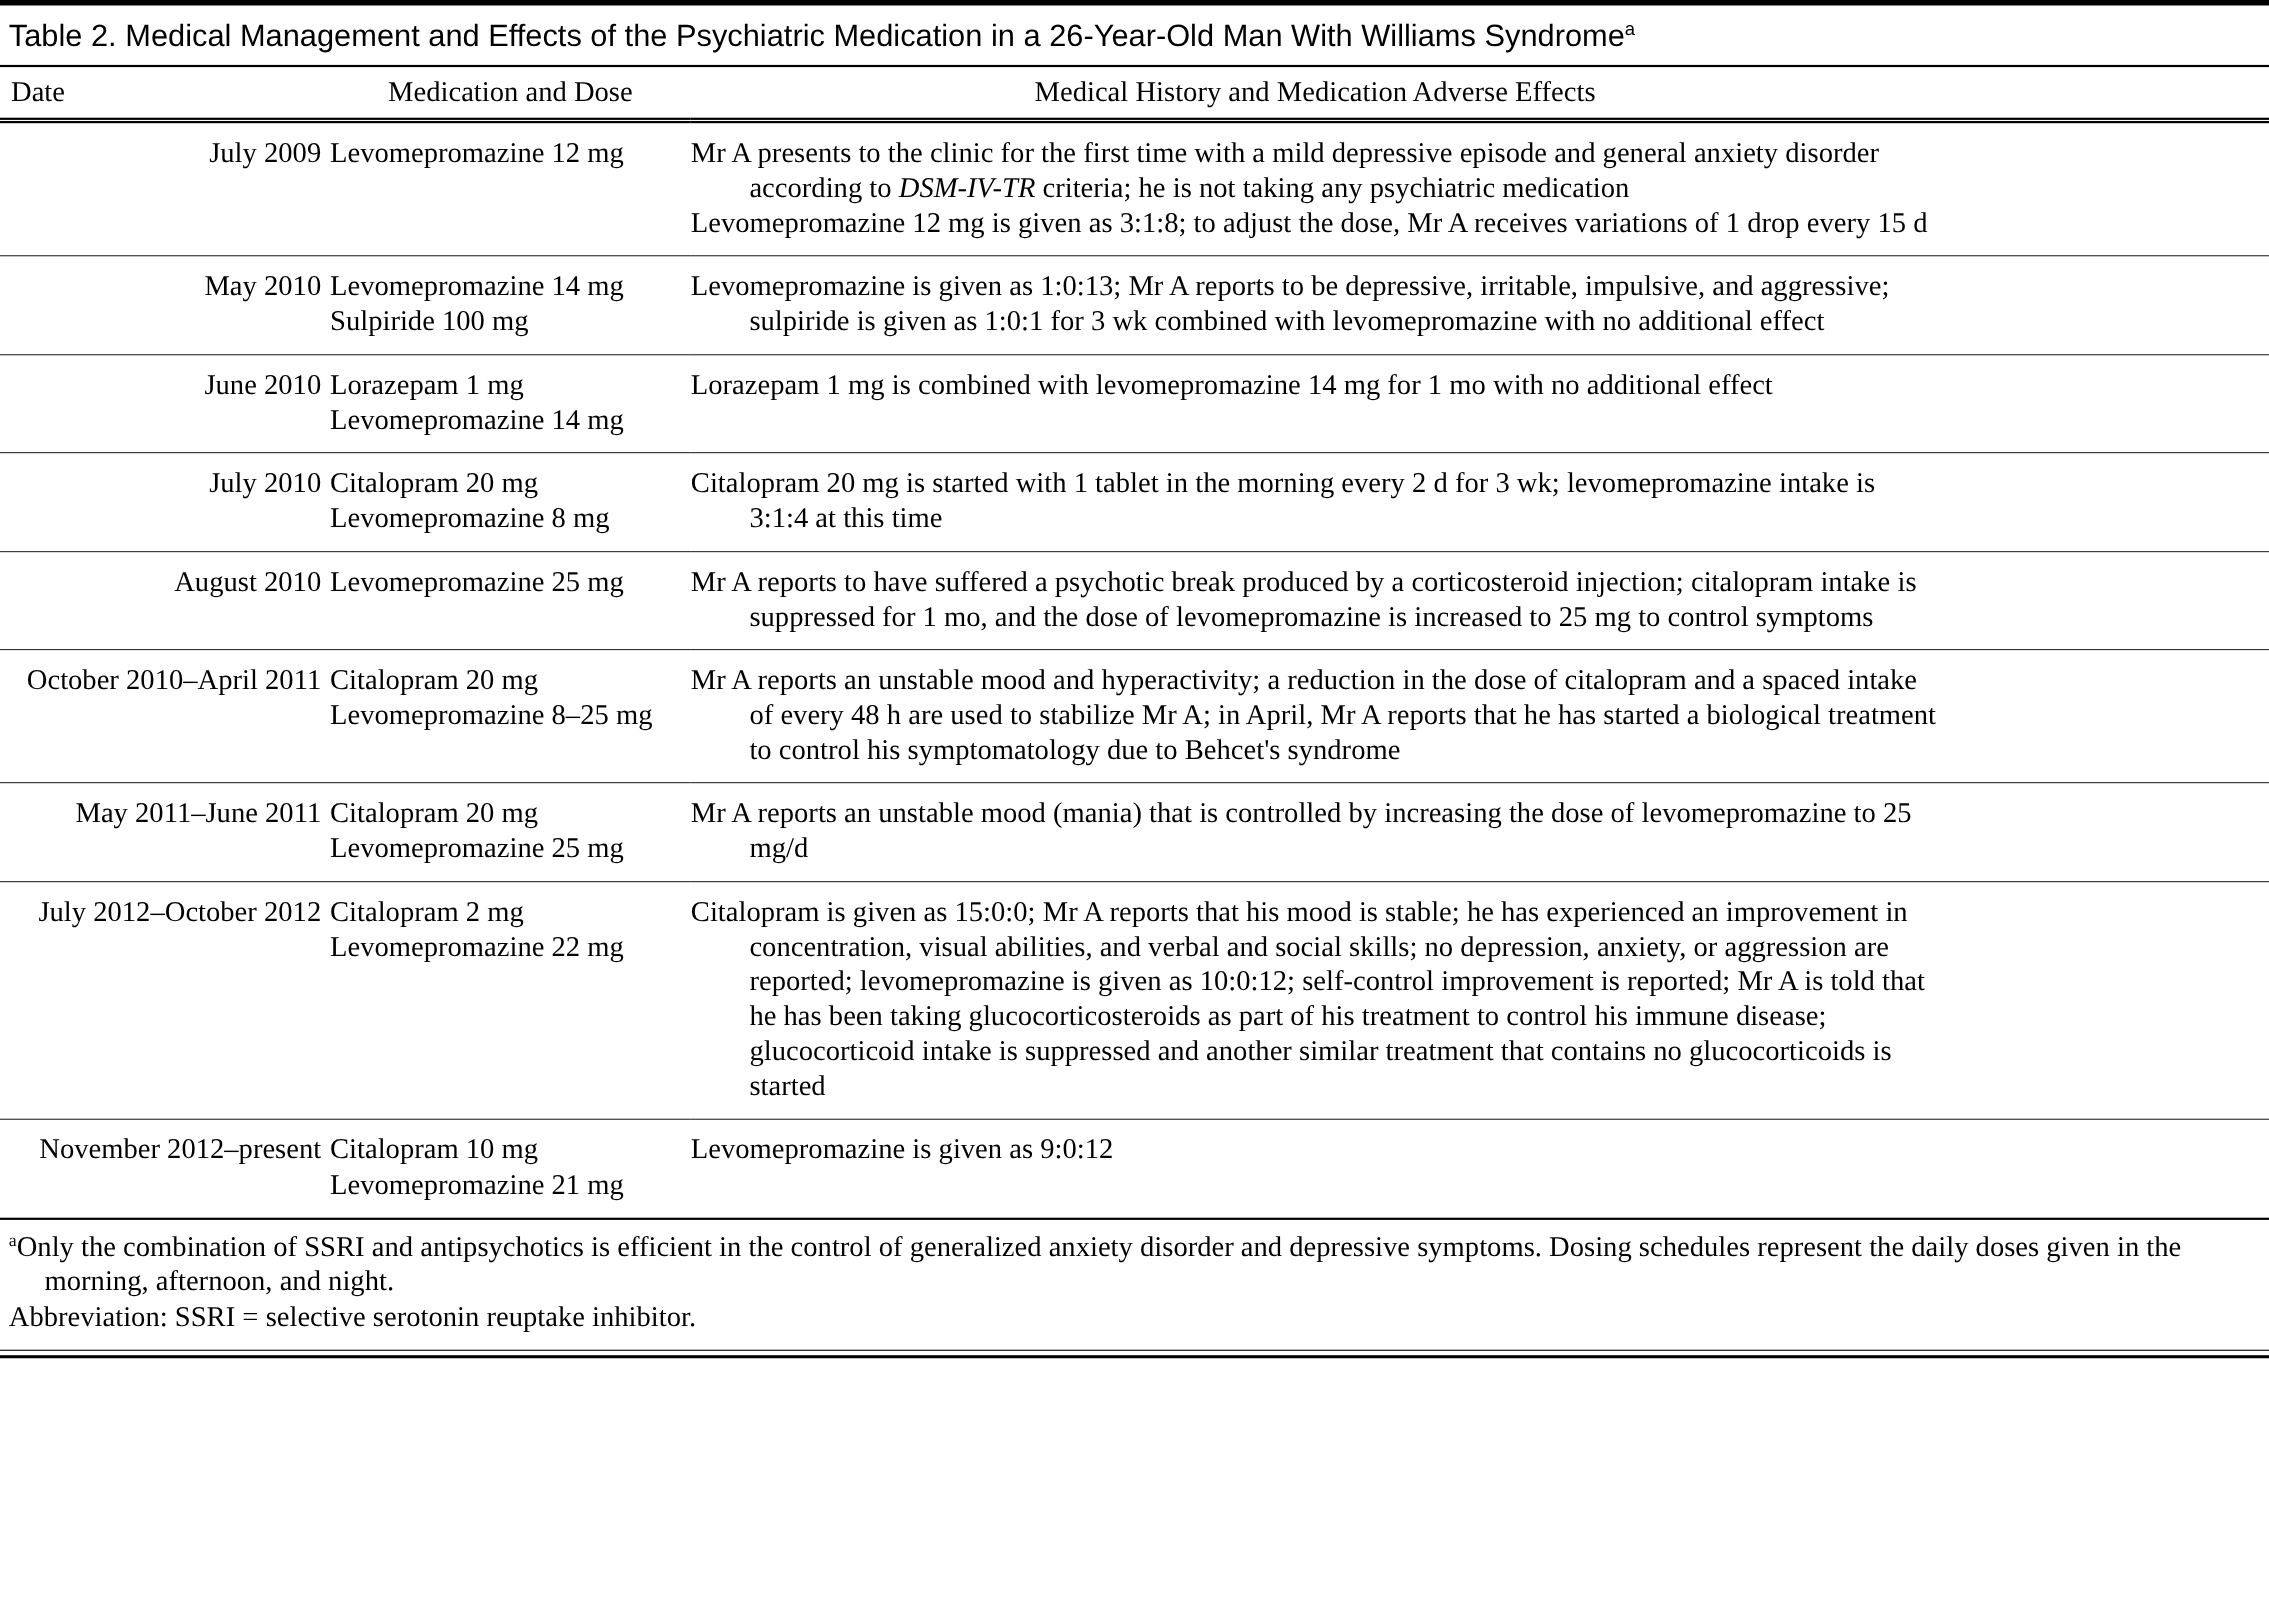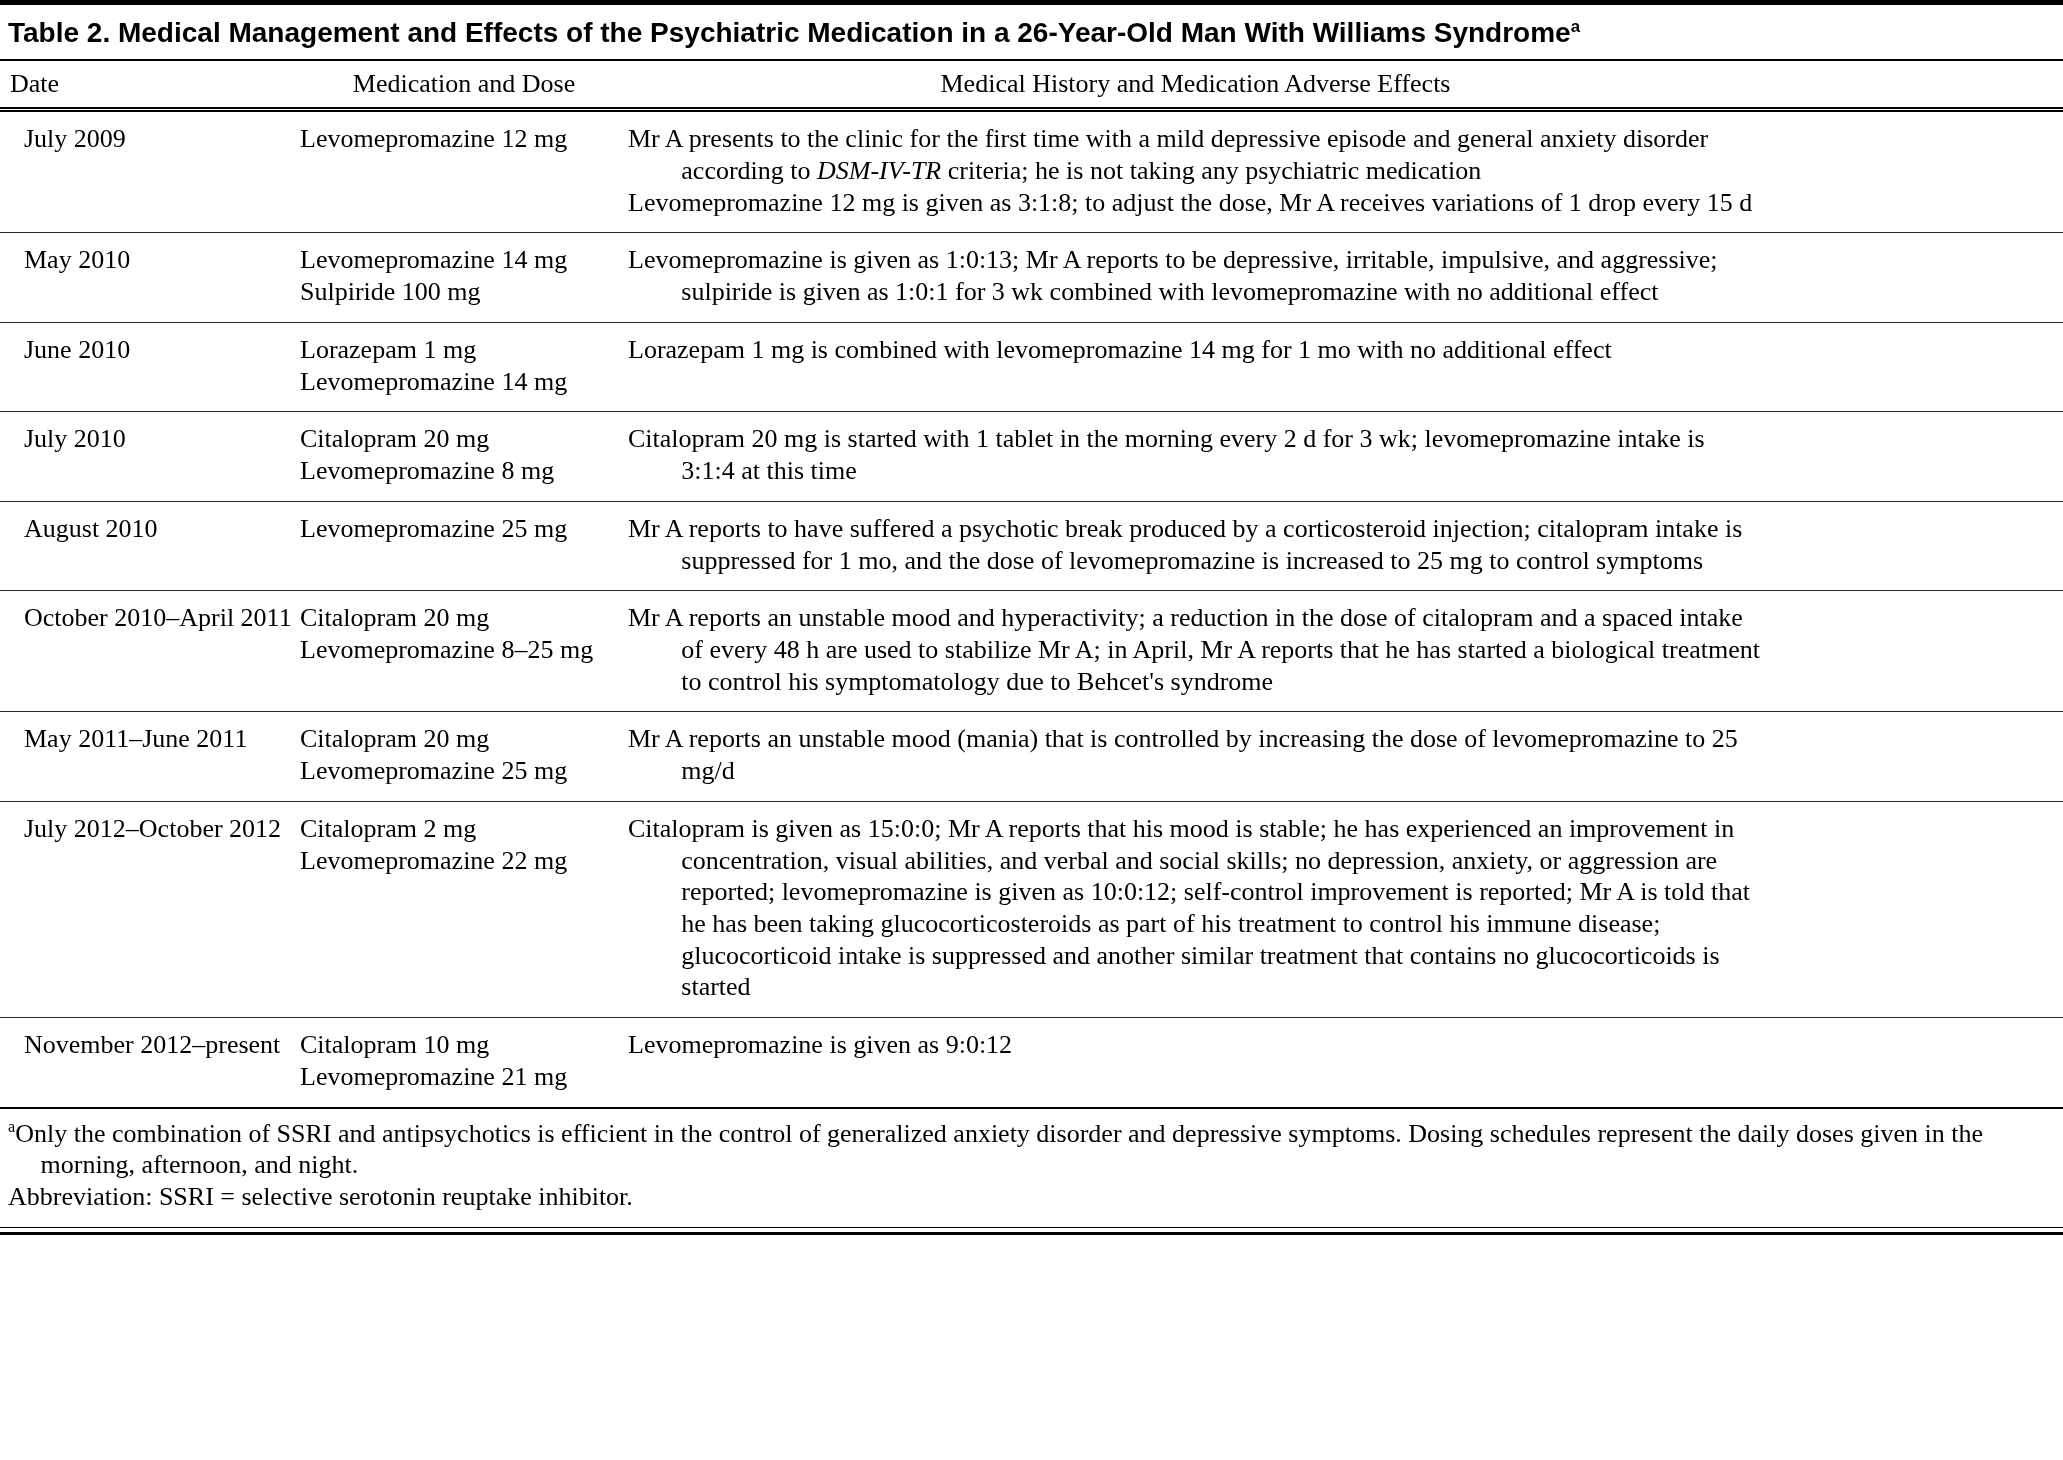--- a/index.html
+++ b/index.html
@@ -12,21 +12,21 @@
     line-height: 1.22;
   }
   .page { width: 100%; }
 
   
   .title-bar {
     border-top: 5px solid #000;
     border-bottom: 2px solid #000;
     padding: 11px 10px 9px 8px;
     font-family: "Liberation Sans", sans-serif;
-    font-weight: bold;
+    font-weight: normal;
     font-size: 28px;
     line-height: 1.2;
   }
   .title-bar sup { font-size: 0.6em; line-height: 0; }
 
   
   table { width: 100%; border-collapse: collapse; table-layout: fixed; }
   col.c1 { width: 300px; }
   col.c2 { width: 328px; }
   col.c3 { width: auto; }
@@ -42,21 +42,21 @@
   th.h-date { text-align: left; padding-left: 10px; }
   th.h-med  { text-align: center; }
   th.h-hist { text-align: center; padding-right: 300px; }
 
   tbody td {
     vertical-align: top;
     padding: 11px 0 14px 0;
     border-bottom: 1px solid #2a2a2a;
   }
   tbody tr:last-child td { border-bottom: none; }
-  td.date-cell { padding-left: 24px; padding-right: 8px; }
+  td.date-cell { padding-left: 10px; padding-right: 8px; text-align: right; }
   td.med-cell  { padding-right: 12px; }
   td.hist-cell { padding-right: 300px; }
 
   .hang { padding-left: 2.05em; text-indent: -2.05em; }
   .hist-cell i { font-style: italic; }
 
   
   .footnotes {
     border-top: 2px solid #000;
     padding: 9px 14px 12px 8px;

